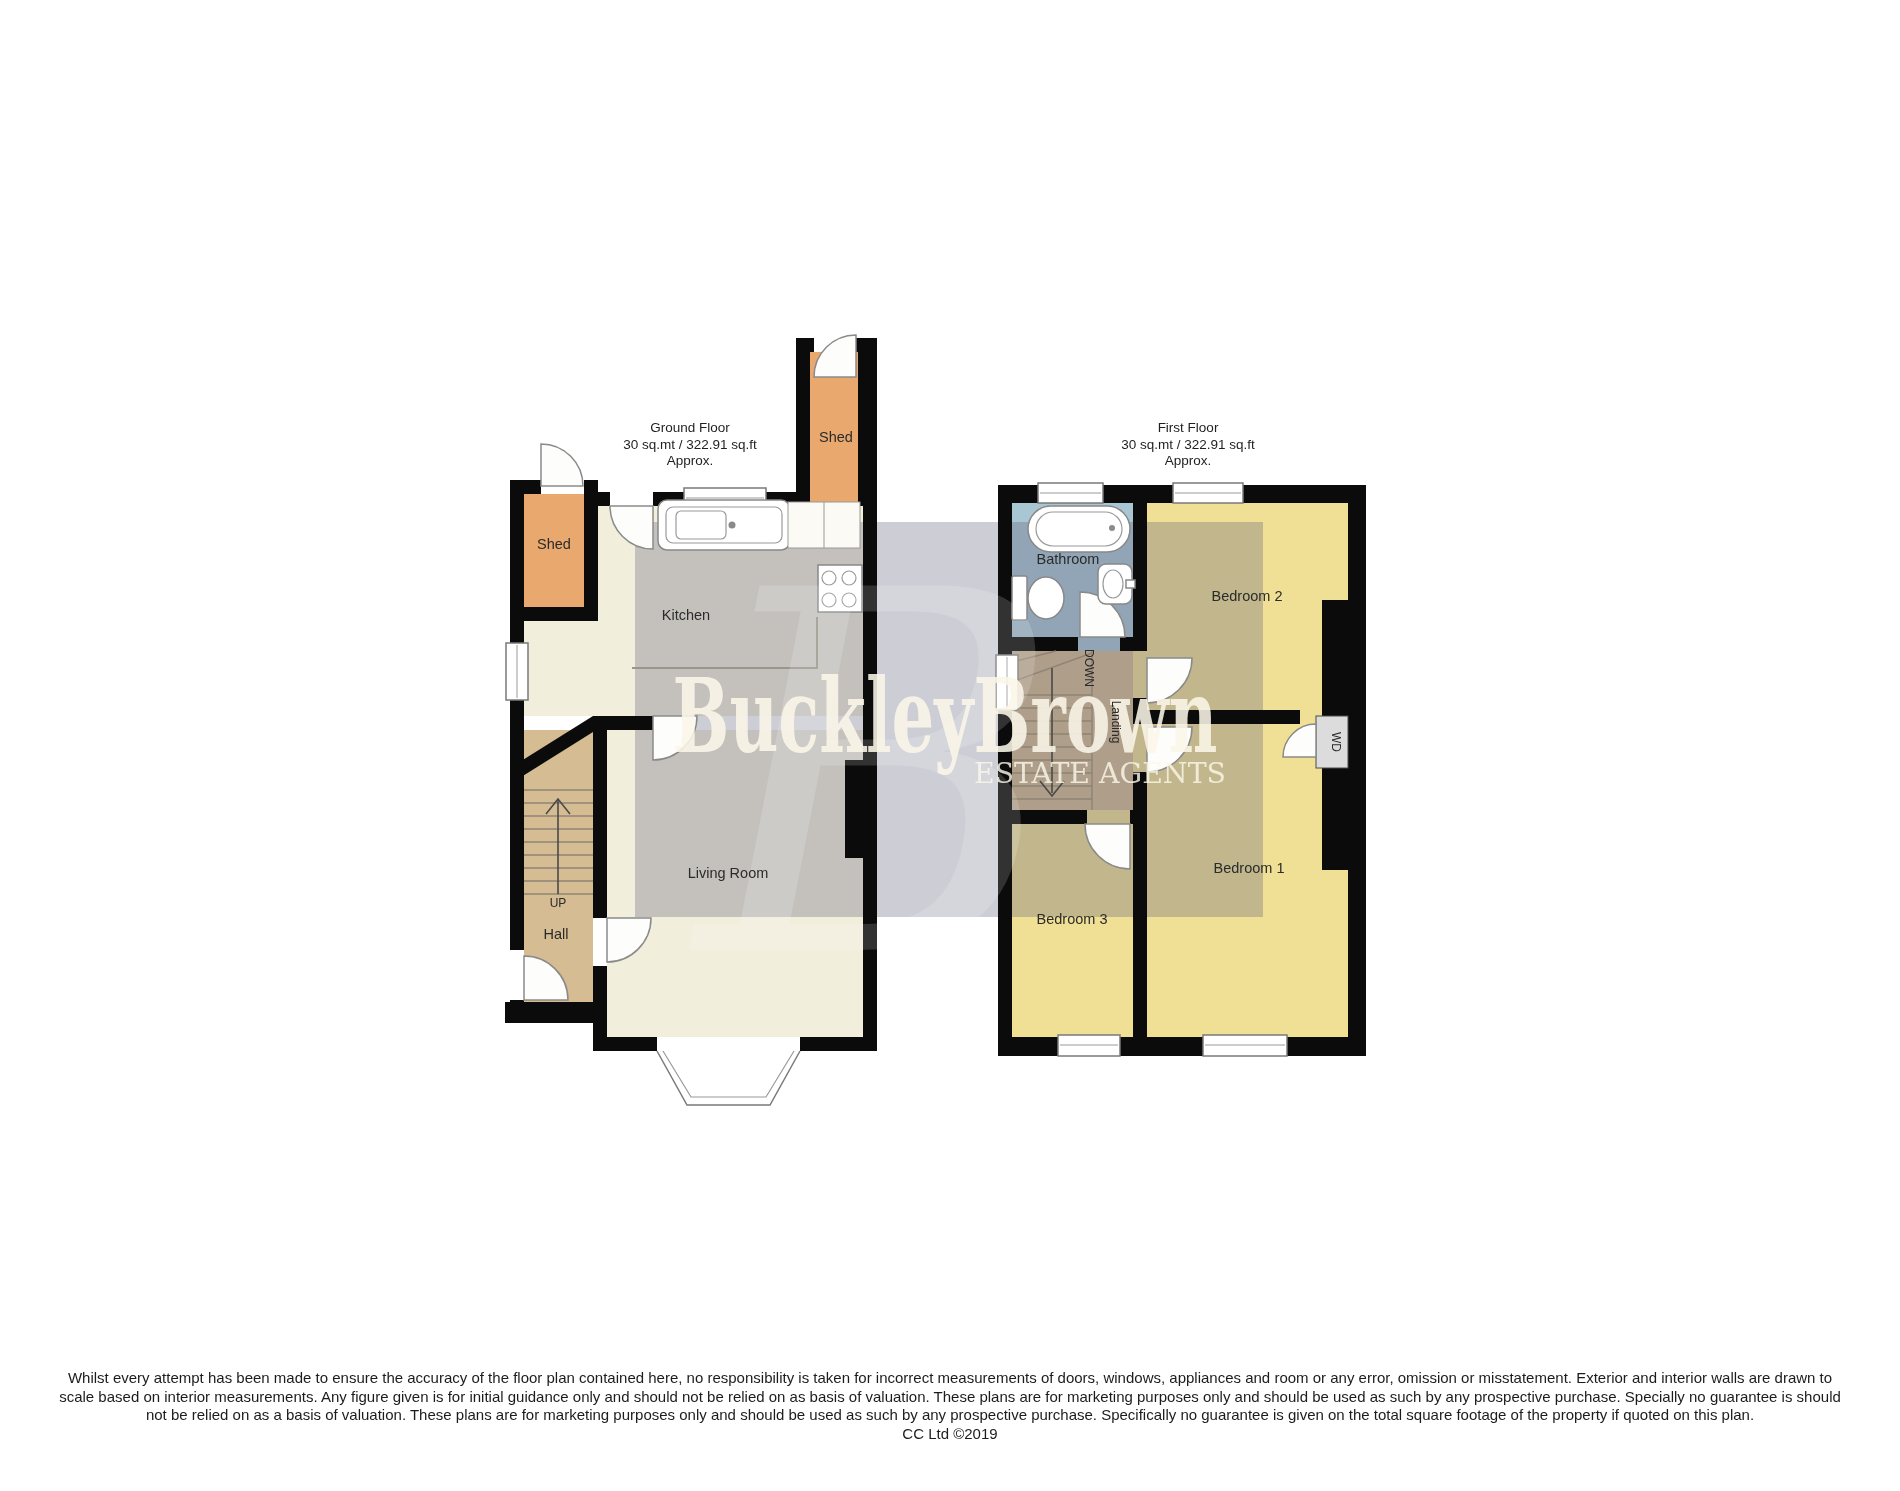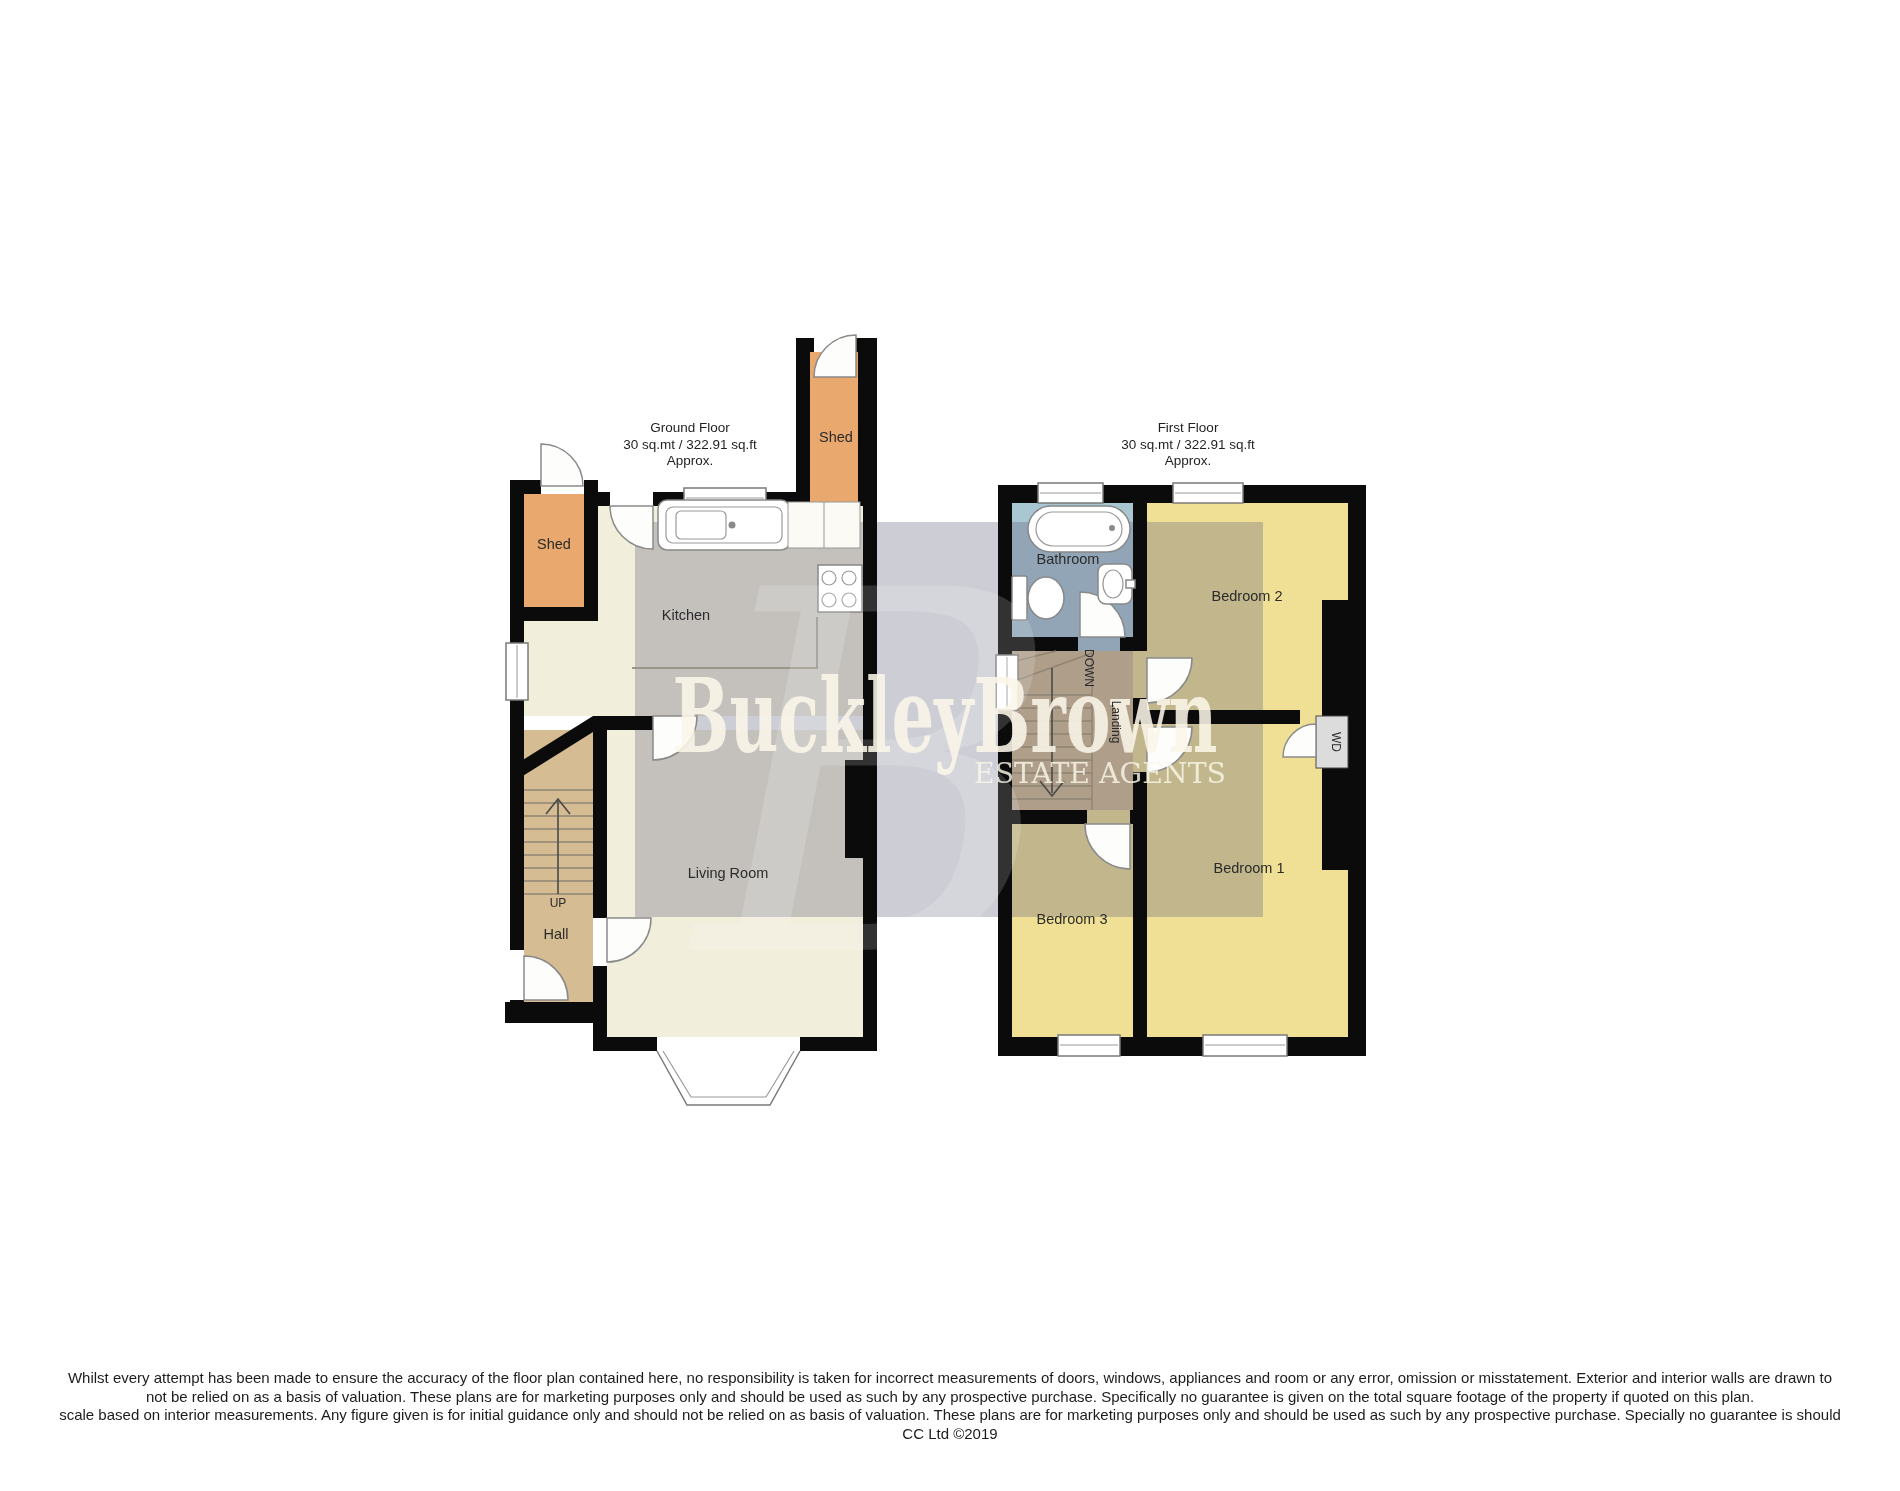--- a/index.html
+++ b/index.html
@@ -232,18 +232,18 @@
     <text class="room-label" x="1072" y="924">Bedroom 3</text>
     <text class="rot-label" x="1085" y="668" transform="rotate(90 1085 668)">DOWN</text>
     <text class="rot-label" x="1112" y="722" transform="rotate(90 1112 722)">Landing</text>
     <text class="rot-label" x="1332" y="742" transform="rotate(90 1332 742)">WD</text>
   </g>
 
 </svg>
 
 <div id="disclaimer">
   <div>Whilst every attempt has been made to ensure the accuracy of the floor plan contained here, no responsibility is taken for incorrect measurements of doors, windows, appliances and room or any error, omission or misstatement. Exterior and interior walls are drawn to</div>
+  <div>scale based on interior measurements. Any figure given is for initial guidance only and should not be relied on as basis of valuation. These plans are for marketing purposes only and should be used as such by any prospective purchase. Specially no guarantee is should</div>
   <div>not be relied on as a basis of valuation. These plans are for marketing purposes only and should be used as such by any prospective purchase. Specifically no guarantee is given on the total square footage of the property if quoted on this plan.</div>
-  <div>scale based on interior measurements. Any figure given is for initial guidance only and should not be relied on as basis of valuation. These plans are for marketing purposes only and should be used as such by any prospective purchase. Specially no guarantee is should</div>
   <div>CC Ltd ©2019</div>
 </div>
 
 </div>
 
 </body></html>

